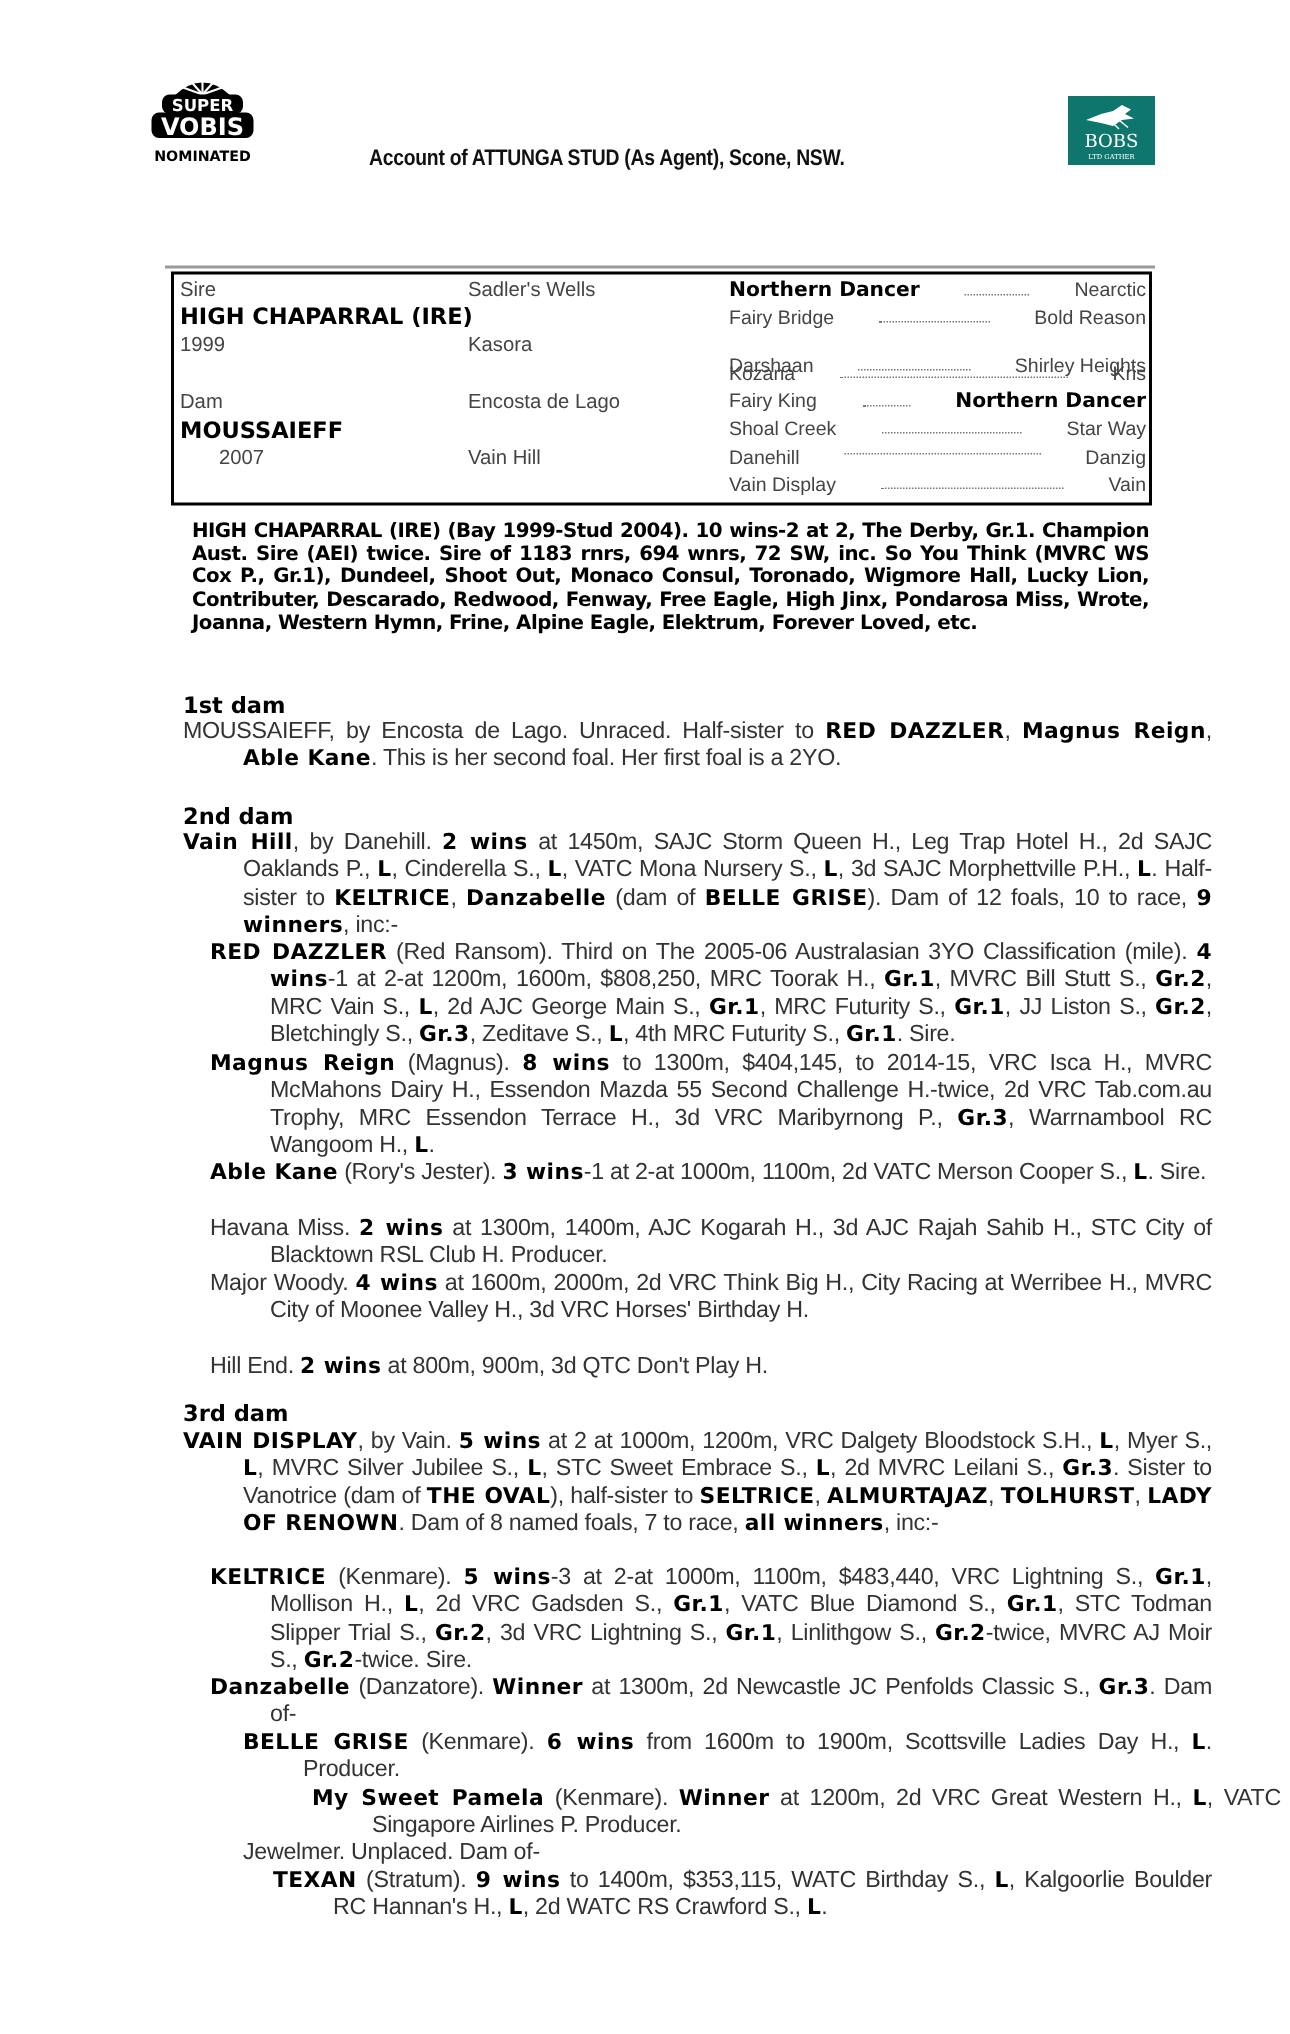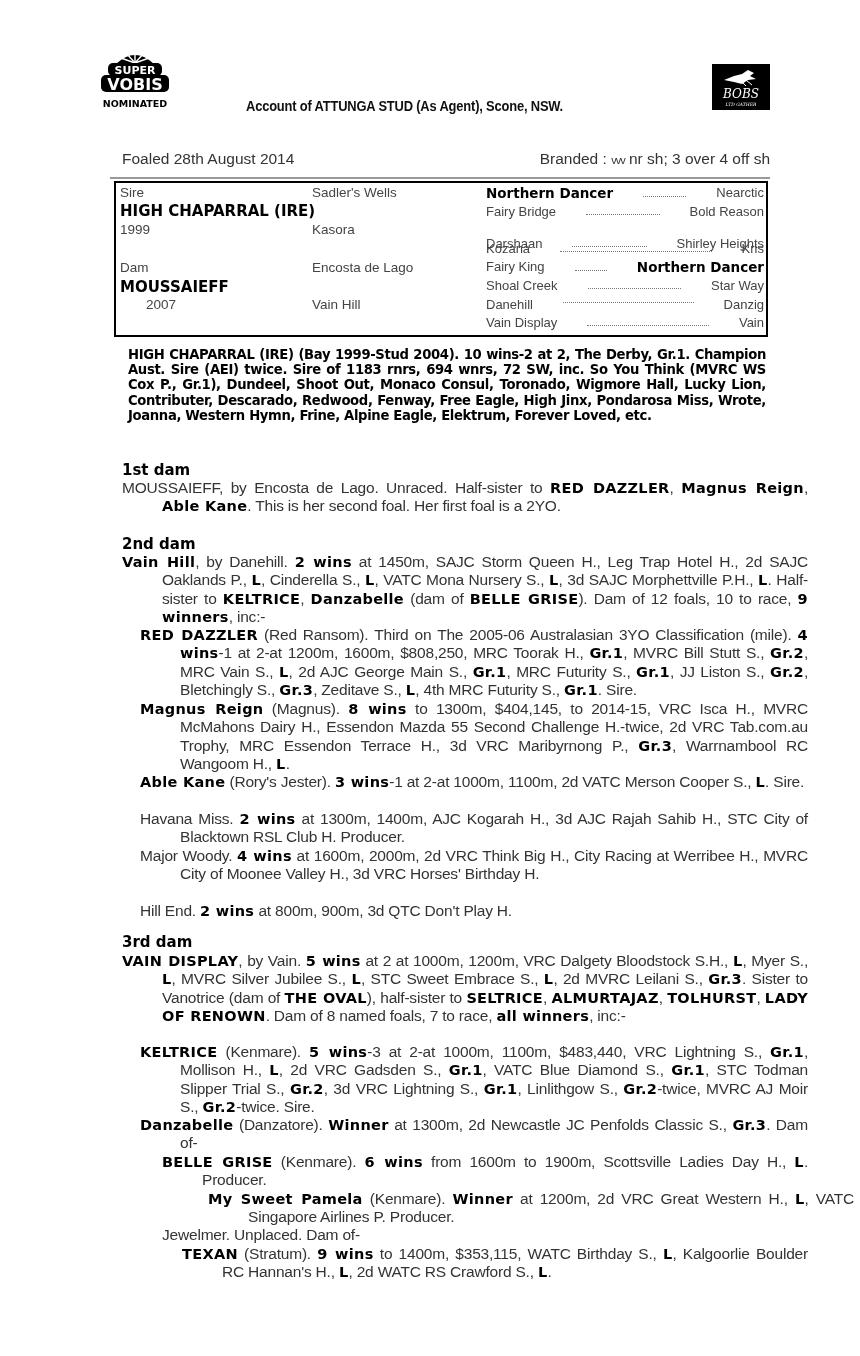--- a/index.html
+++ b/index.html
@@ -1,21 +1,21 @@
 <!DOCTYPE html>
 <html><head>
 <meta charset="utf-8">
 <style>
   html, body { margin:0; padding:0; background:#ffffff; }
   body { width:860px; height:1356px; position:relative; overflow:hidden; color:#111; font-family:"Liberation Sans", sans-serif; }
   .page { position:absolute; left:0; top:0; width:747px; height:1356px; }
 
   
   .logo-vobis { position:absolute; left:94px; top:44px; width:82px; height:66px; }
-  .logo-bobs { position:absolute; left:712px; top:64px; width:58px; height:46px; background:#000000; color:#fff;font-style:italic; }
+  .logo-bobs { position:absolute; left:712px; top:64px; width:58px; height:46px; background:#0f766e; color:#fff; }
 
   .consignor { position:absolute; left:246px; top:97px; font-family:"Liberation Sans", sans-serif; font-weight:bold; font-size:15px; letter-spacing:-0.2px; transform:scaleX(0.86); transform-origin:left top; white-space:nowrap; }
 
   .lot-line { position:absolute; left:122px; top:120px; width:648px; height:28px; white-space:nowrap; }
   .lot-no { font-family:"DejaVu Sans", sans-serif; font-weight:bold; font-size:20px; letter-spacing:-0.3px; }
   .gst { font-size:13px; color:#222; }
   .colt { font-family:"DejaVu Sans", sans-serif; font-weight:bold; font-size:20px; letter-spacing:-0.3px; }
   .stable { position:absolute; right:0; top:5px; font-family:"DejaVu Sans", sans-serif; font-weight:bold; font-size:15px; }
 
   .foaled-line { position:absolute; left:122px; top:150px; width:648px; font-size:15.5px; color:#333; white-space:nowrap; }
@@ -68,28 +68,20 @@
       <line x1="30" y1="18" x2="34" y2="22" stroke="#fff" stroke-width="1"></line>
       <line x1="34" y1="16" x2="40" y2="21" stroke="#fff" stroke-width="1"></line>
       <text x="29" y="34" text-anchor="middle" fill="#fff" font-family="DejaVu Serif, serif" font-size="12">BOBS</text>
       <text x="29" y="42" text-anchor="middle" fill="#fff" font-family="DejaVu Serif, serif" font-size="4.5">LTD GATHER</text>
     </svg>
   </div>
 
   <div class="consignor">Account of ATTUNGA STUD (As Agent), Scone, NSW.</div>
 
 
-  <div class="foaled-line">
-    <span>Foaled 28th August 2014</span>
-    <span class="branded">
-      <span>Branded :</span>
-      <span class="brand-mark">vvv</span>
-      <span>nr sh; 3 over 4 off sh</span>
-    </span>
-  </div>
   <div class="rule"></div>
 
   <div class="ped">
     <span class="cell" style="left:4px;top:2px;">Sire</span>
     <span class="cell big" style="left:4px;top:19px;">HIGH CHAPARRAL (IRE)</span>
     <span class="cell" style="left:4px;top:39px;">1999</span>
     <span class="cell" style="left:196px;top:2px;">Sadler's Wells</span>
     <span class="cell" style="left:196px;top:39px;">Kasora</span>
 
     <span class="cell" style="left:4px;top:77px;">Dam</span>

